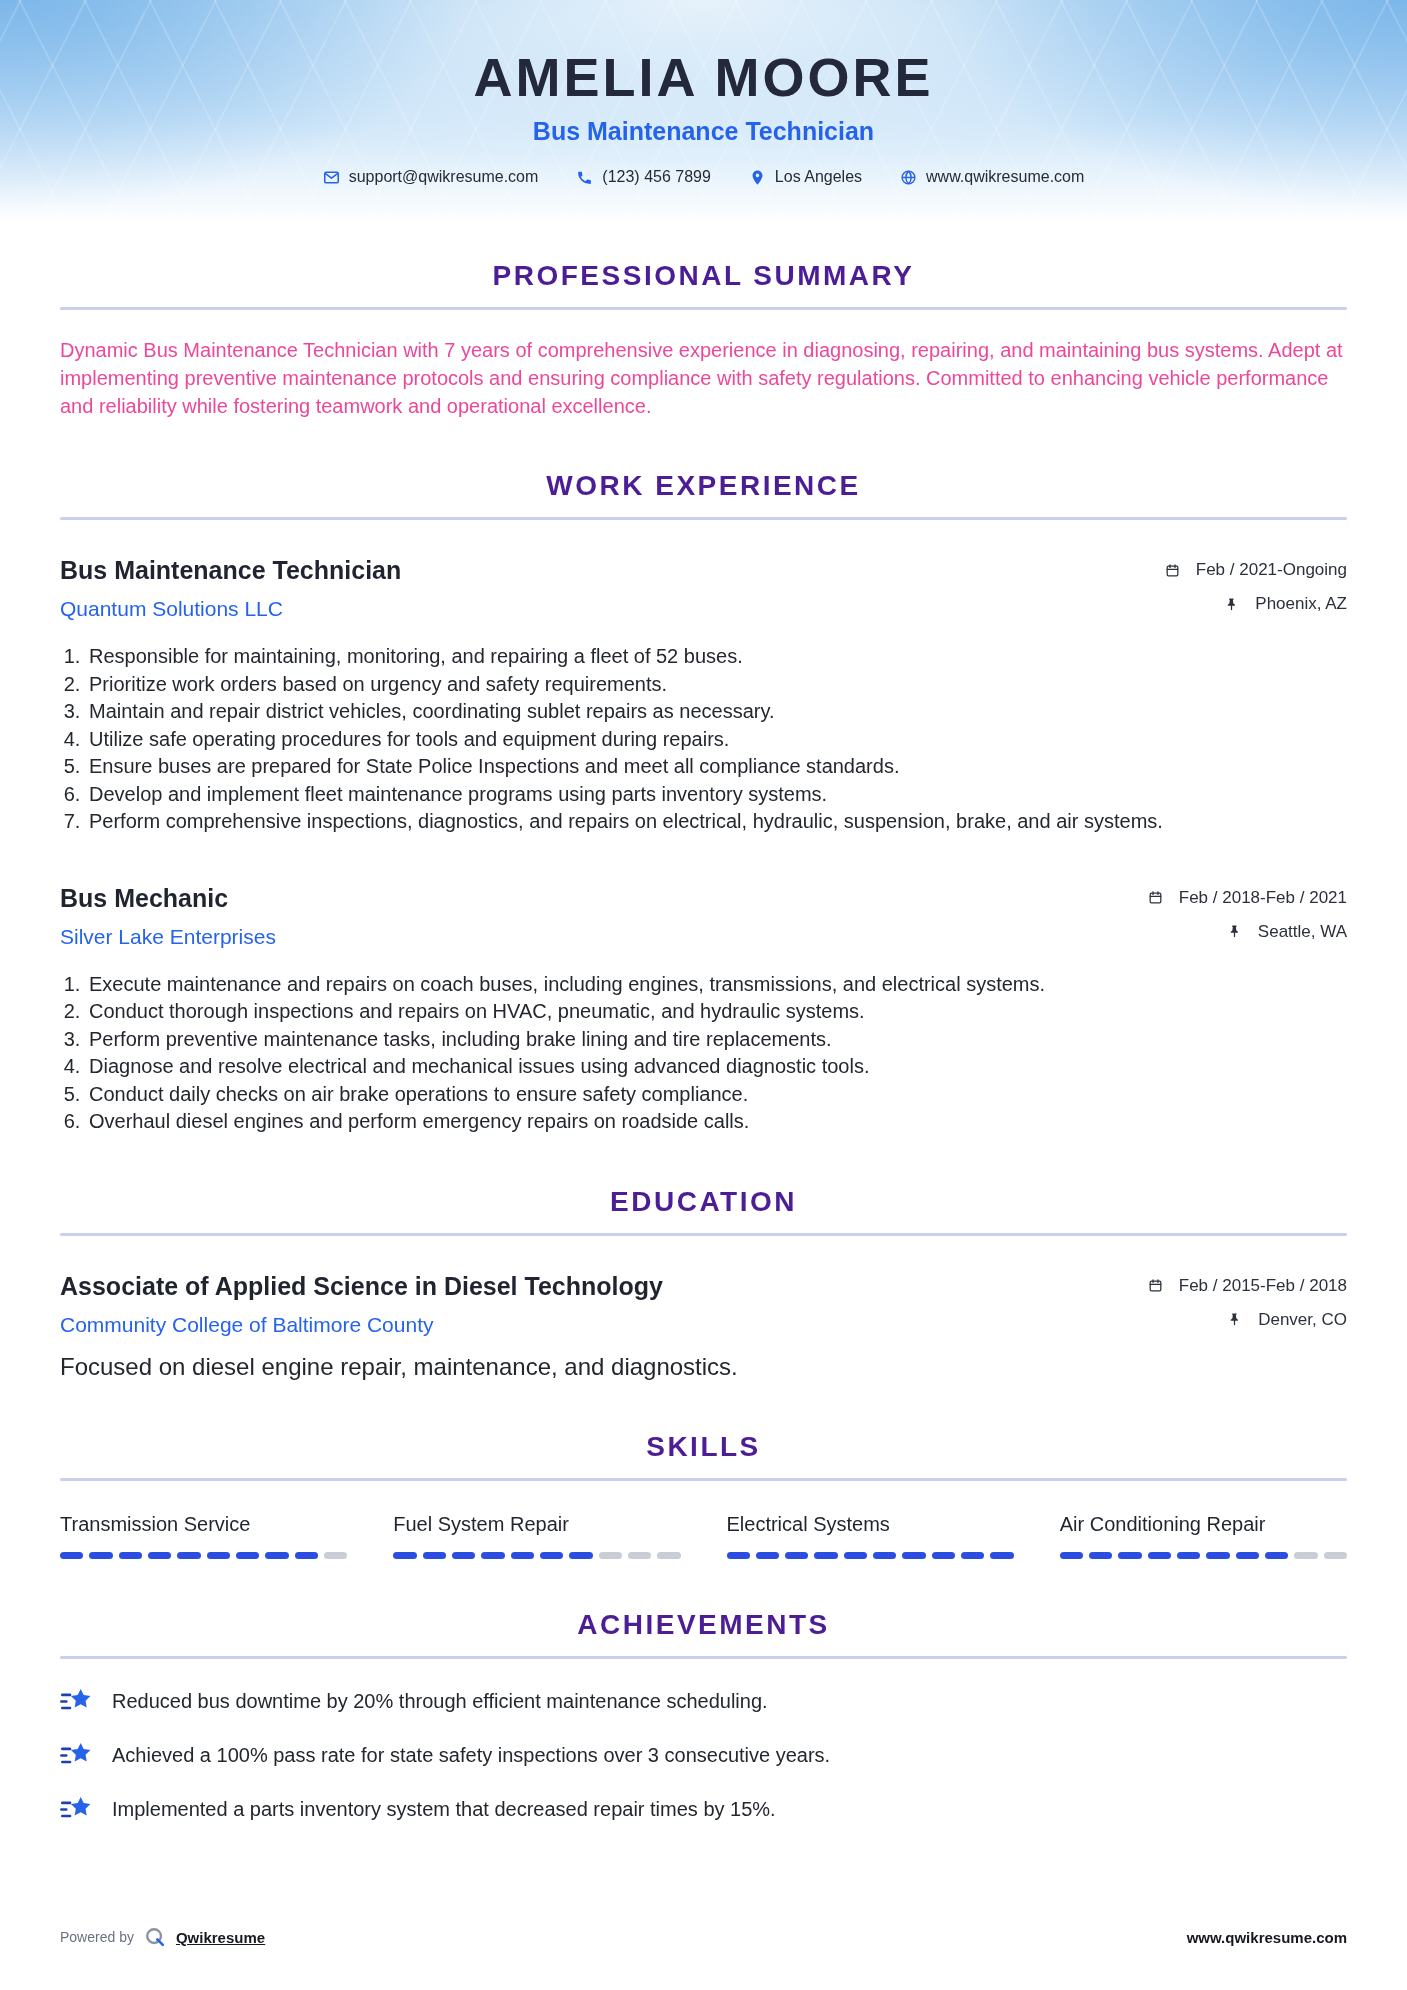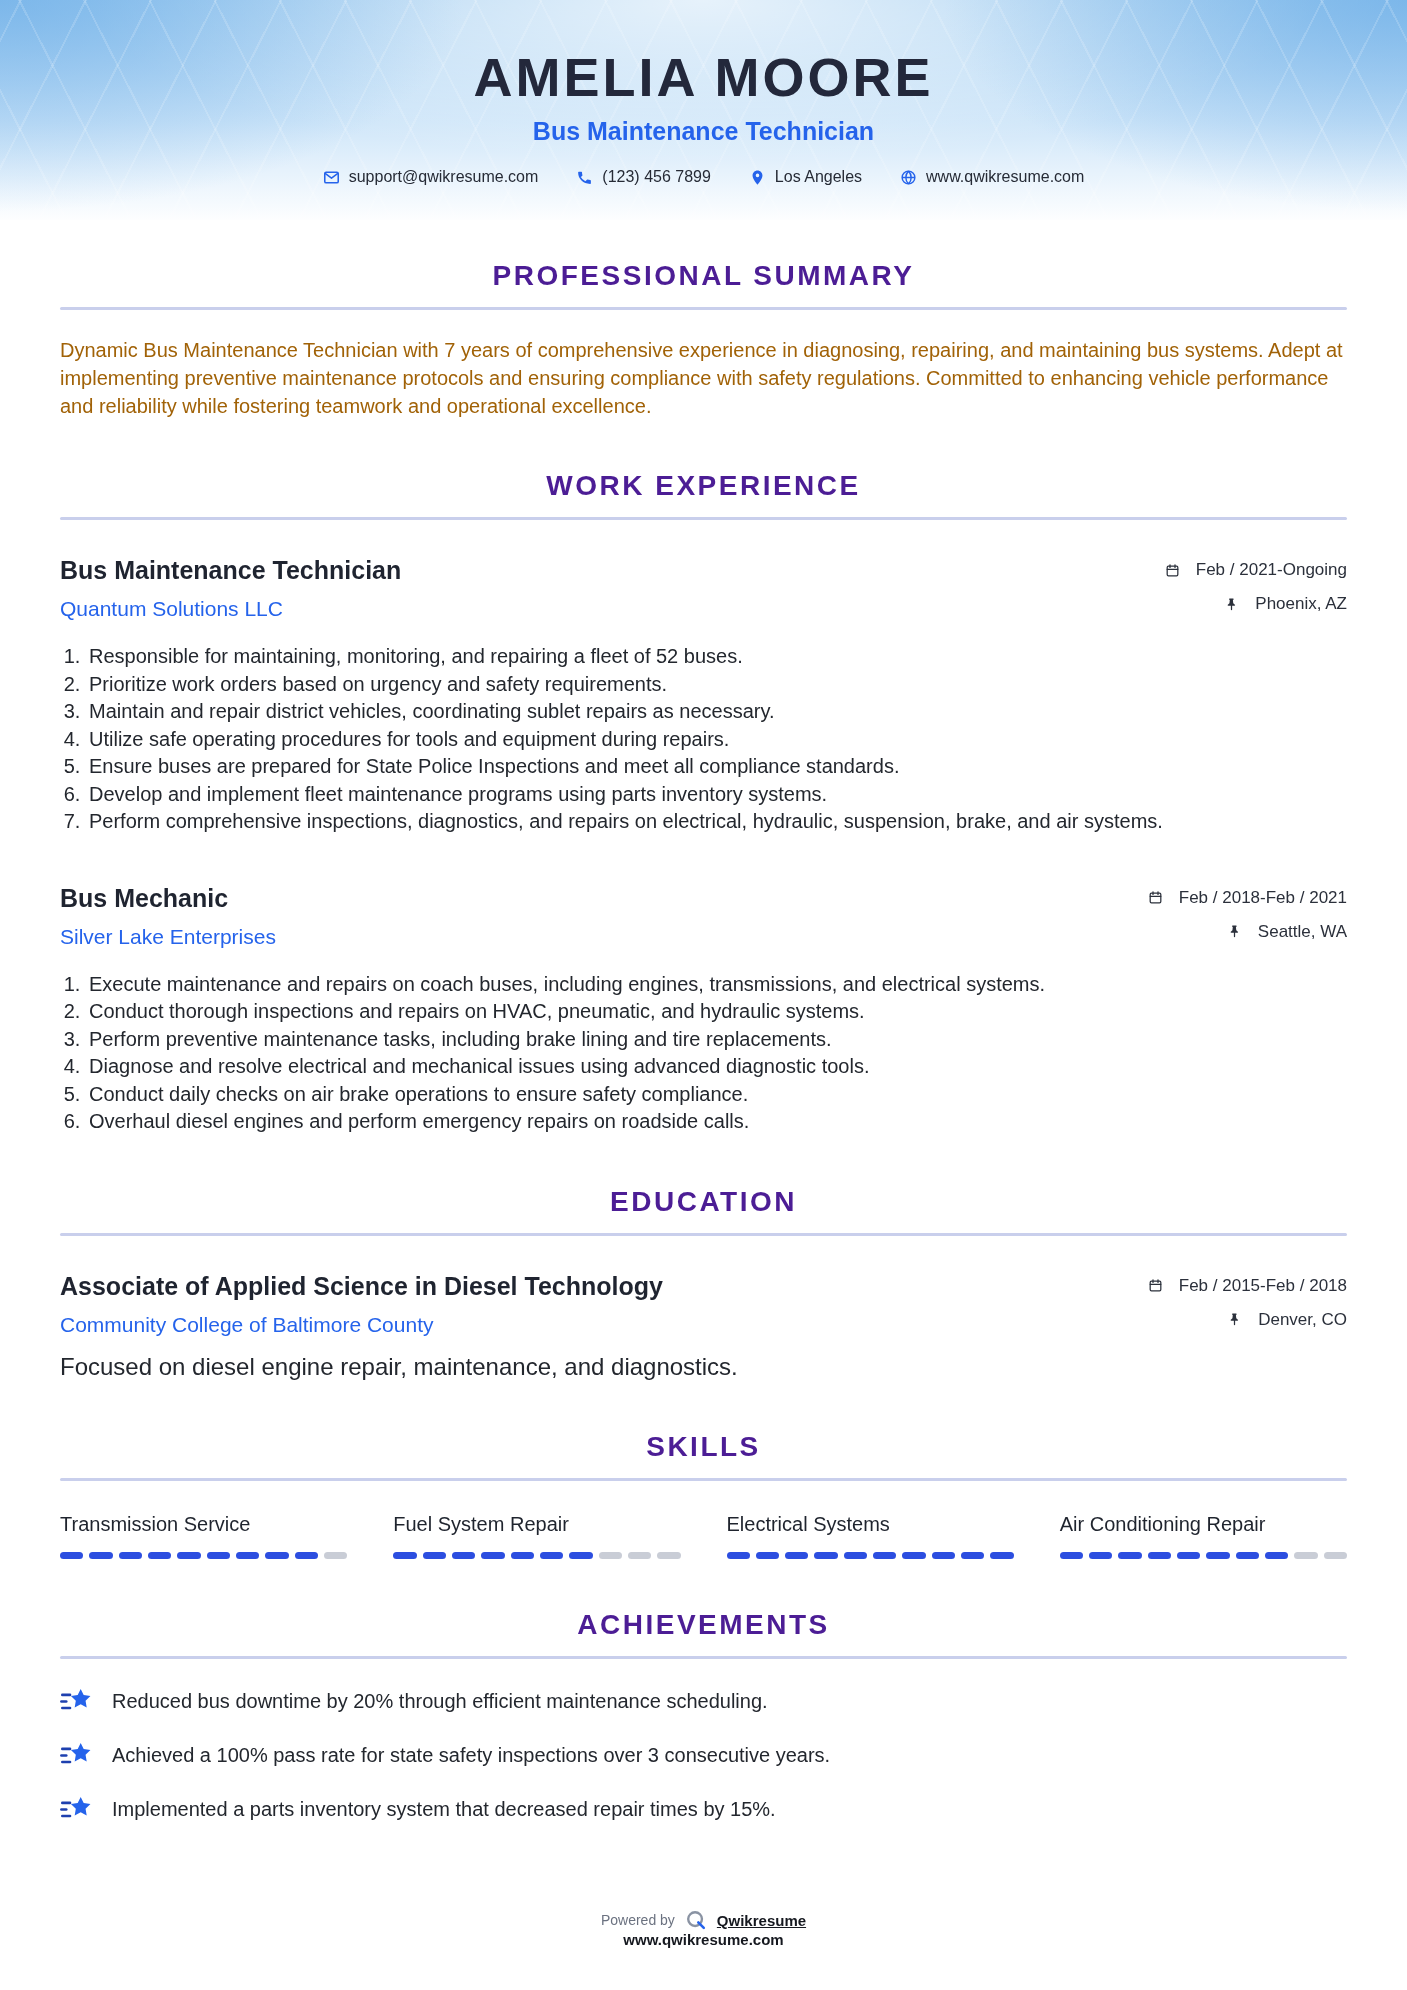--- a/index.html
+++ b/index.html
@@ -33,21 +33,21 @@
   .contact-item { display: inline-flex; align-items: center; gap: 9px; font-size: 16px; font-weight: 400; color: #262b36; text-decoration: none; cursor: pointer; }
   .cicon { display: inline-flex; width: 17px; height: 17px; color: #2563eb; }
   .cicon svg { width: 100%; height: 100%; }
 
   
   .content { padding: 0 60px; }
   .section { margin-top: 50px; }
   .section.first { margin-top: 40px; }
   .sec-heading { margin: 0; text-align: center; font-size: 28px; font-weight: 700; letter-spacing: 2.5px; color: #4c1d95; }
   .sec-rule { height: 3px; background: #c9cfec; margin-top: 15px; border-radius: 2px; }
-  .summary-text { margin: 26px 0 0; font-size: 20px; line-height: 28px; color: #a16207; }
+  .summary-text { margin: 26px 0 0; font-size: 20px; line-height: 28px; color: #ec4899; }
 
   
   .entry { margin-top: 36px; }
   .entry + .entry { margin-top: 48px; }
   .entry-head { display: flex; justify-content: space-between; align-items: flex-start; }
   .entry-title { margin: 0; font-size: 25px; font-weight: 700; color: #1f2430; }
   .entry-company { margin-top: 12px; font-size: 21px; color: #2563eb; }
   .entry-meta { display: flex; flex-direction: column; align-items: flex-end; gap: 14px; padding-top: 4px; }
   .meta-row { display: inline-flex; align-items: center; gap: 16px; font-size: 17px; color: #2b303b; }
   .micon { display: inline-flex; width: 15px; height: 15px; color: #2b303b; }
@@ -65,21 +65,21 @@
 
   
   .ach-list { margin-top: 28px; }
   .ach-row { display: flex; align-items: center; gap: 20px; margin-top: 24px; }
   .ach-row.first { margin-top: 16px; }
   .ach-icon { width: 32px; height: 30px; display: inline-flex; flex: none; }
   .ach-icon svg { width: 100%; height: 100%; }
   .ach-text { font-size: 20px; color: #23272e; }
 
   
-  .footer { position: absolute; left: 60px; right: 60px; bottom: 42px; display: flex; justify-content: space-between; align-items: center; flex-direction: column; }
+  .footer { position: absolute; left: 60px; right: 60px; bottom: 42px; display: flex; justify-content: space-between; align-items: center; }
   .footer-left { display: flex; align-items: center; gap: 10px; }
   .powered { font-size: 14px; color: #6b7280; }
   .qlogo { width: 22px; height: 22px; display: inline-flex; }
   .qlogo svg { width: 100%; height: 100%; }
   .brand { font-size: 15px; font-weight: 700; color: #15181f; text-decoration: underline; cursor: pointer; }
   .footer-right { font-size: 15px; font-weight: 700; color: #15181f; cursor: pointer; }
 </style>
 </head>
 <body>
 

